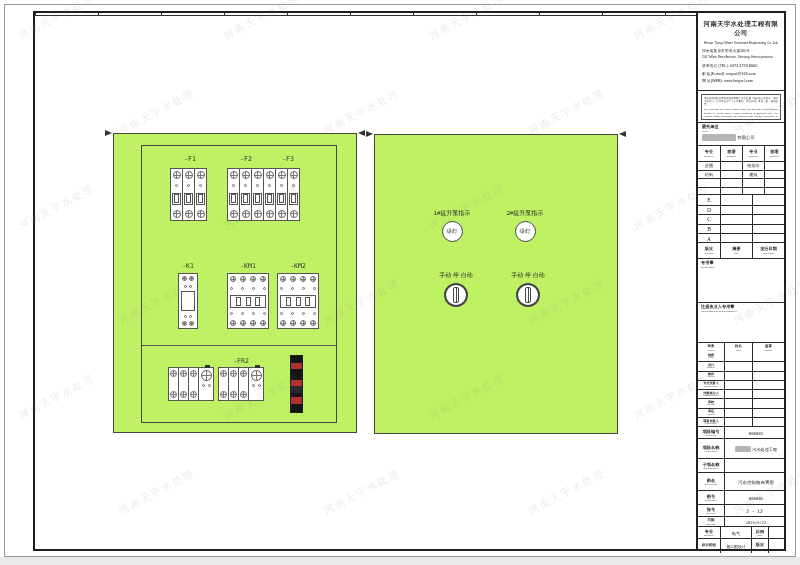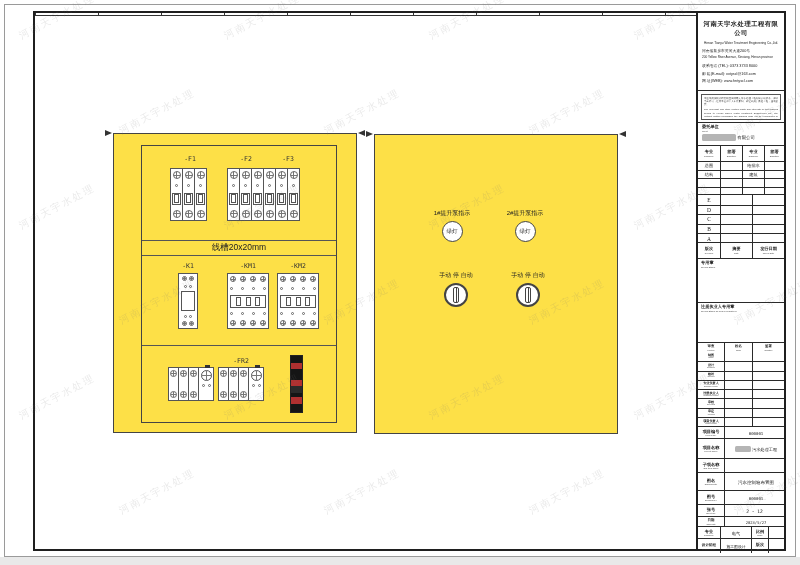--- a/index.html
+++ b/index.html
@@ -9,21 +9,21 @@
   .outer-border{position:absolute;left:4px;top:4px;right:4px;bottom:8px;border:1px solid #9a9a9a;}
   .bottom-strip{position:absolute;left:0;right:0;bottom:0;height:8px;background:#e9e9e9;}
   .frame{position:absolute;left:33px;top:11px;width:753px;height:540px;border:2px solid #1f1f1f;background:transparent;}
   .ruler{position:absolute;left:0;right:0;top:0;height:3px;border-bottom:1px solid #333;
          background-image:repeating-linear-gradient(to right,#333 0 1px,transparent 1px 63px);}
   
   .wm-layer{position:absolute;inset:0;z-index:6;pointer-events:none;}
   .wm{position:absolute;font-size:10px;letter-spacing:2px;color:rgba(120,120,120,0.16);
       transform:rotate(-28deg);white-space:nowrap;}
   
-  .cab{position:absolute;border:1px solid #444;background:#fde047;}
+  .cab{position:absolute;border:1px solid #444;background:#bef264;}
   .cab-back{left:78px;top:120px;width:244px;height:300px;}
   .cab-front{left:339px;top:121px;width:244px;height:300px;}
   .cmark{position:absolute;width:0;height:0;border-style:solid;}
   .cmark.l{left:-9px;top:-4px;border-width:3px 0 3px 7px;border-color:transparent transparent transparent #333;}
   .cmark.r{right:-9px;top:-4px;border-width:3px 7px 3px 0;border-color:transparent #333 transparent transparent;}
   .plate{position:absolute;left:27px;top:11px;width:196px;height:278px;border:1px solid #444;}
   .dev-label{position:absolute;transform:translateX(-50%);font-family:"DejaVu Sans Mono",monospace;
              font-size:6.5px;color:#333;white-space:nowrap;}
   
   .bgroup{position:absolute;display:flex;}
@@ -174,23 +174,20 @@
               <div class="screw s8"></div>
             </div>
             <div class="pole">
               <div class="screw s8"></div>
               <div class="dot"></div>
               <div class="handle"></div>
               <div class="screw s8"></div>
             </div>
           </div>
 
-        <div class="duct">
-          <span>线槽20x20mm</span>
-        </div>
 
         <span class="dev-label" style="left:46px;top:116px">-K1</span>
         <span class="dev-label" style="left:106px;top:116px">-KM1</span>
         <span class="dev-label" style="left:156px;top:116px">-KM2</span>
 
         <div class="relay">
           <div class="krow">
               <div class="screw s5"></div>
               <div class="screw s5"></div>
             </div>

